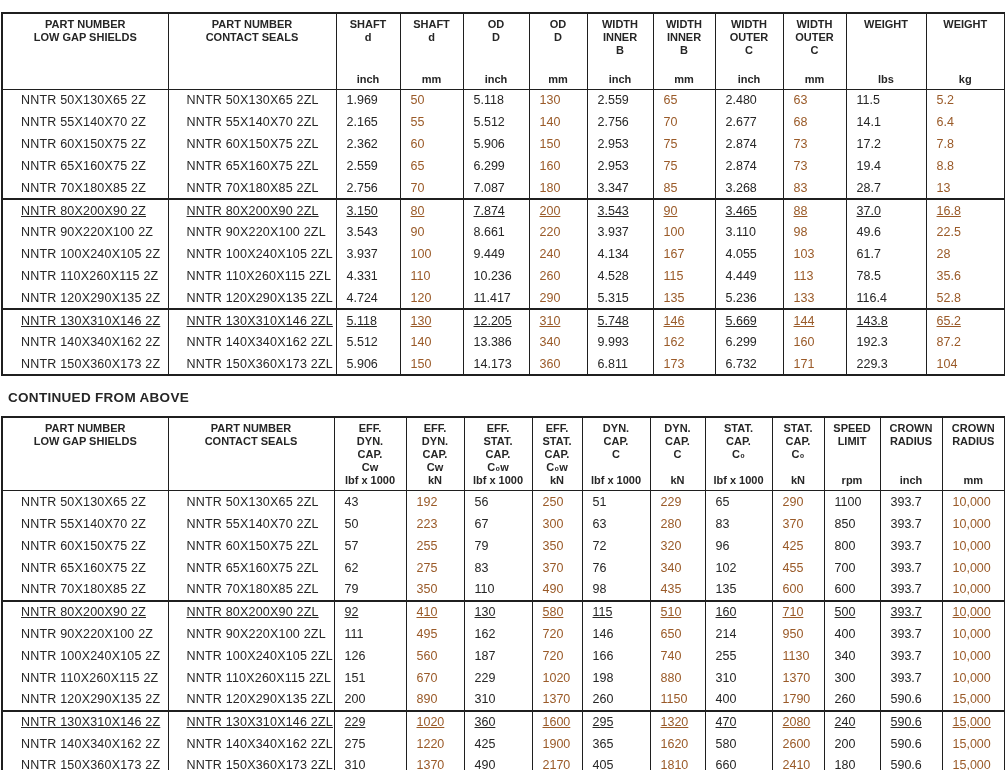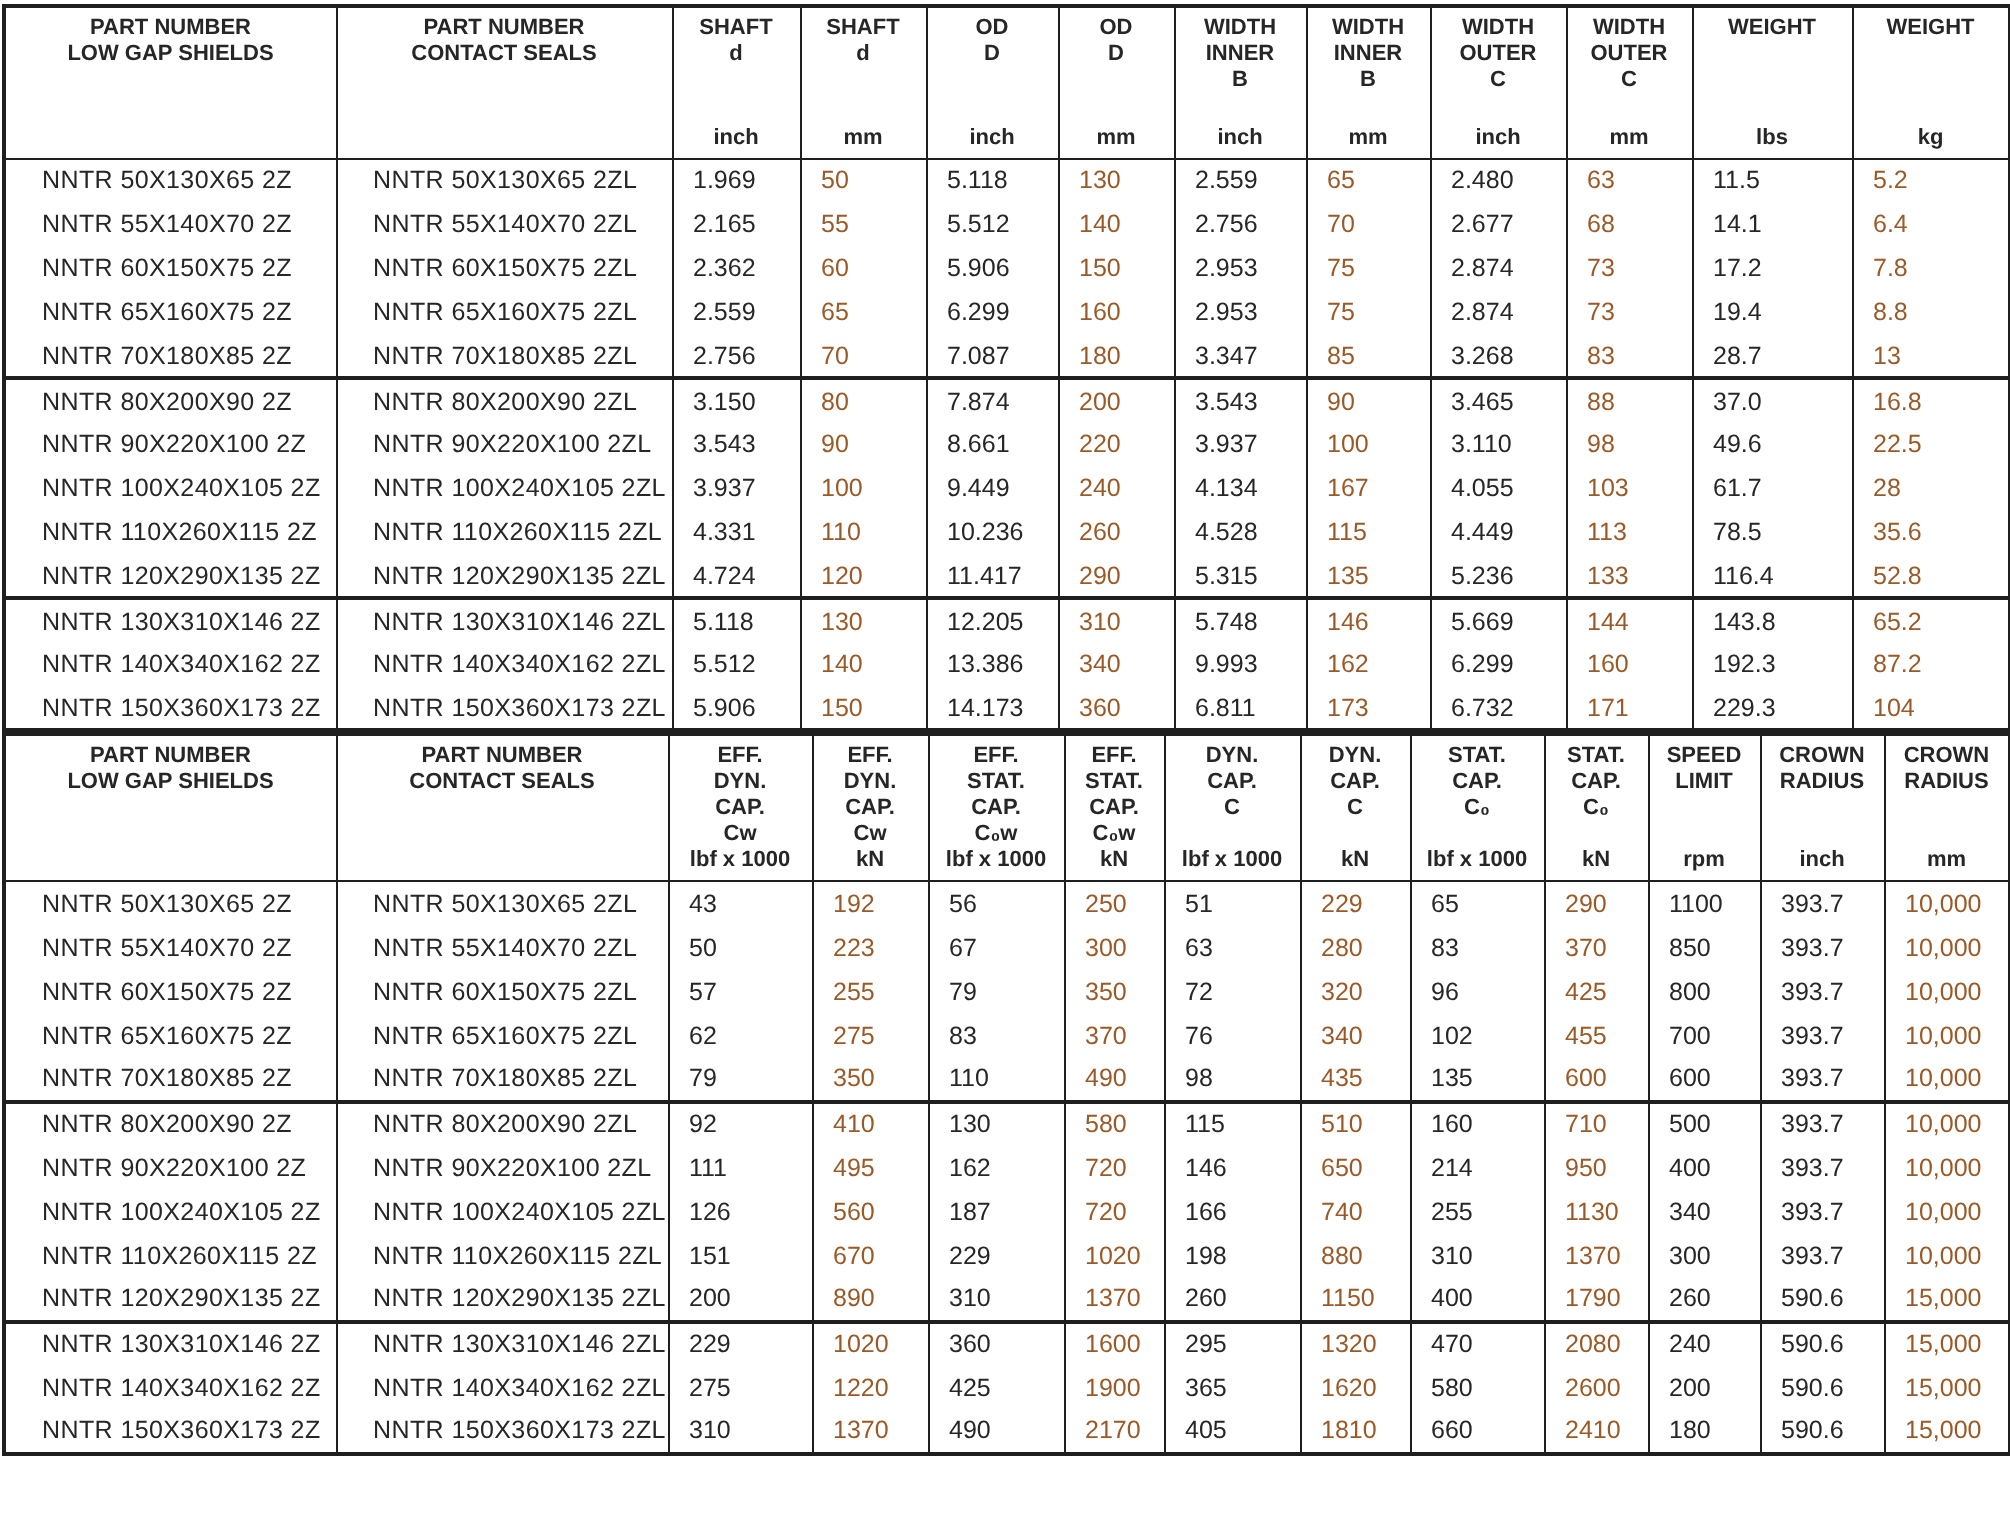--- a/index.html
+++ b/index.html
@@ -9,20 +9,21 @@
     font-family:"Liberation Sans", sans-serif;
     color:var(--text-color, #262626);
   }
   .page { width:1005px; height:770px; padding:2px 0 0 1px; background:#fff; }
 
   table.spec-table {
     border-collapse:collapse;
     table-layout:fixed;
     width:1003px;
     border:2px solid var(--border-color, #1f1f1f);
+    margin-top:10px;
   }
   th, td { border-left:1px solid var(--border-color, #1f1f1f); border-right:1px solid var(--border-color, #1f1f1f); }
 
   thead th {
     border-bottom:1px solid var(--border-color, #1f1f1f);
     vertical-align:top;
     text-align:center;
     font-weight:bold;
     font-size:11px;
     line-height:13px;
@@ -39,21 +40,21 @@
   tbody td {
     font-size:12.5px;
     color:var(--text-color, #262626);
     padding-left:10px;
     vertical-align:middle;
     white-space:nowrap;
     overflow:hidden;
   }
   td.pn { padding-left:18px; letter-spacing:0.2px; }
   td.metric { color:var(--metric-color, #9a5a28); }
-  tr.group-start td { border-top:2px solid var(--border-color, #1f1f1f); }
+  tr.group-start td { border-top:2px solid var(--border-color, #1f1f1f);text-decoration:underline; }
 
   .continued {
     font-size:13.5px;
     font-weight:bold;
     color:var(--text-color, #262626);
     margin:14px 0 11px 7px;
     letter-spacing:0.3px;
   }
 </style>
 </head>
@@ -345,20 +346,21 @@
           <td>6.811</td>
           <td class="metric">173</td>
           <td>6.732</td>
           <td class="metric">171</td>
           <td>229.3</td>
           <td class="metric">104</td>
         </tr>
       </tbody>
   </table>
 
+  <div class="continued">CONTINUED FROM ABOVE</div>
 
   <table class="spec-table" id="t2">
     <colgroup>
       <col style="width:166px">
         <col style="width:166px">
       <col style="width:72px">
         <col style="width:58px">
       <col style="width:68px">
         <col style="width:50px">
       <col style="width:68px">

